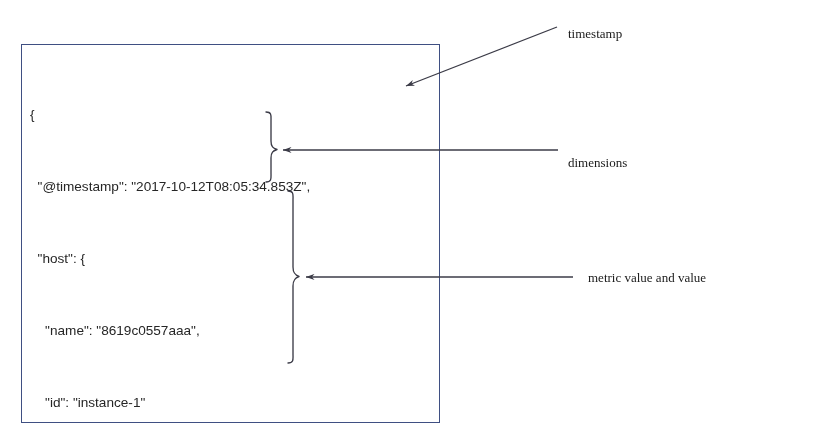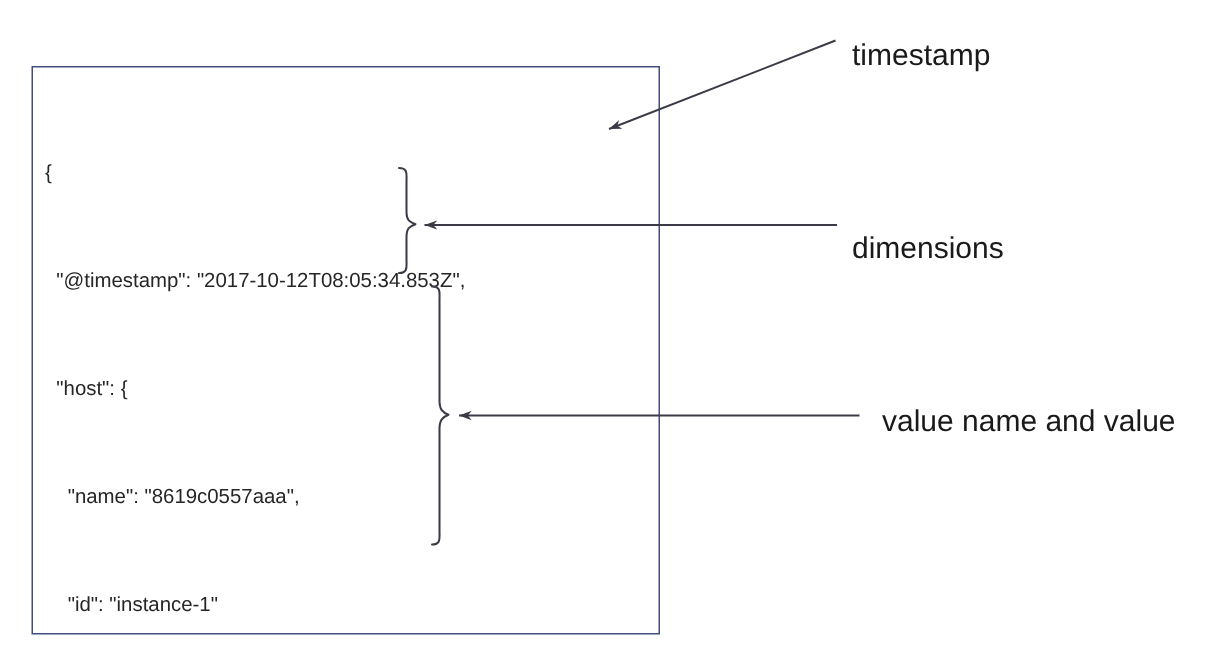--- a/index.html
+++ b/index.html
@@ -56,22 +56,22 @@
     position: absolute;
     left: 0; top: 0;
     width: 817px;
     height: 437px;
     pointer-events: none;
   }
 
   
   .anno-label {
     position: absolute;
-    font-family: Liberation Sans, sans-serif;
-    font-size: 20px;
+    font-family: Liberation Serif, serif;
+    font-size: 13px;
     color: #1a1a1a;
     white-space: nowrap;
     line-height: 1;
   }
   #label-timestamp { left: 568px; top: 27px; }
   #label-dimensions { left: 568px; top: 156px; }
   #label-metric    { left: 588px; top: 271px; }
 </style>
 </head>
 <body>
@@ -123,15 +123,15 @@
 
     <line x1="557" y1="27" x2="406" y2="86" stroke="#3b3b47" stroke-width="1.3" marker-end="url(#arrowhead)"></line>
 
     <line x1="558" y1="150" x2="283" y2="150" stroke="#3b3b47" stroke-width="1.3" marker-end="url(#arrowhead)"></line>
 
     <line x1="573" y1="277" x2="306" y2="277" stroke="#3b3b47" stroke-width="1.3" marker-end="url(#arrowhead)"></line>
   </svg>
 
   <div class="anno-label" id="label-timestamp">timestamp</div>
   <div class="anno-label" id="label-dimensions">dimensions</div>
-  <div class="anno-label" id="label-metric">value name and value</div>
+  <div class="anno-label" id="label-metric">metric value and value</div>
 
 </div>
 
 </body></html>

